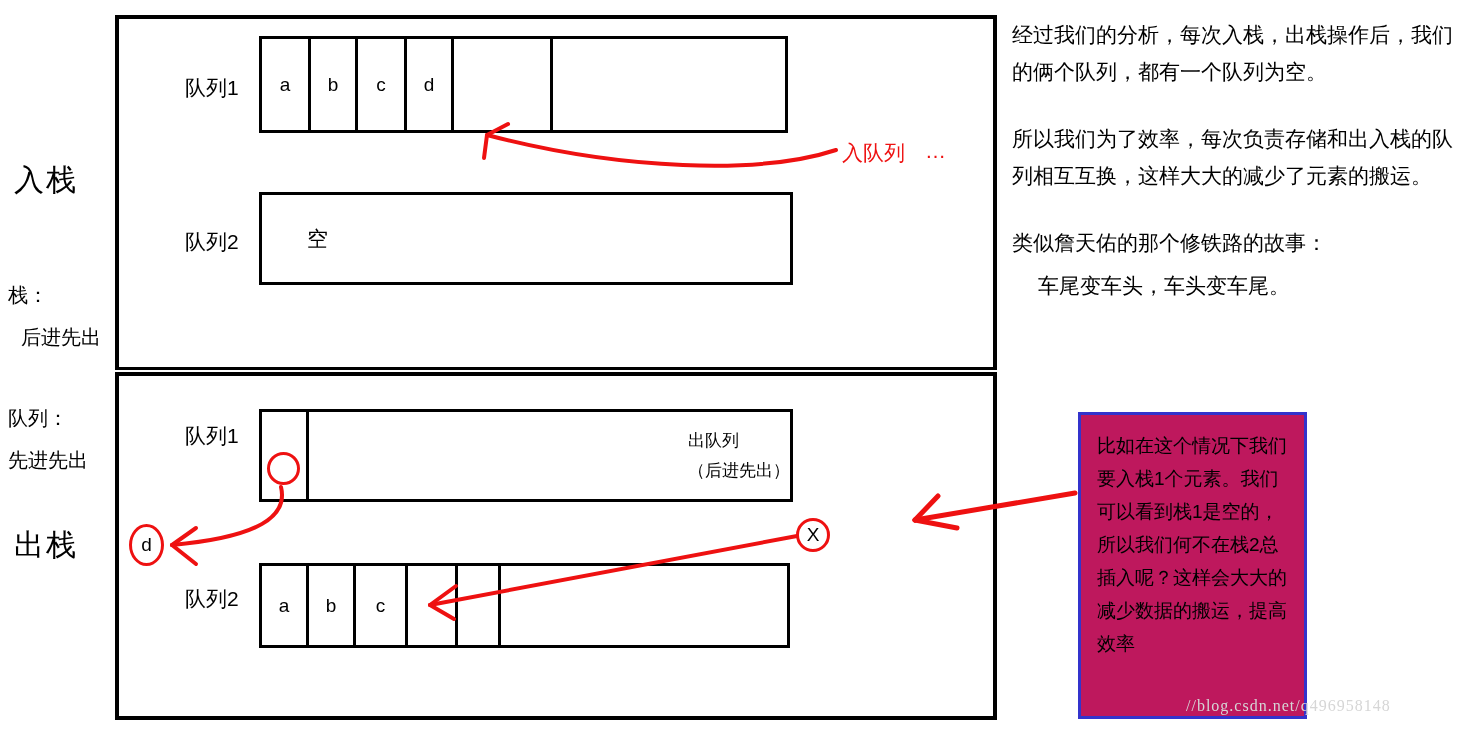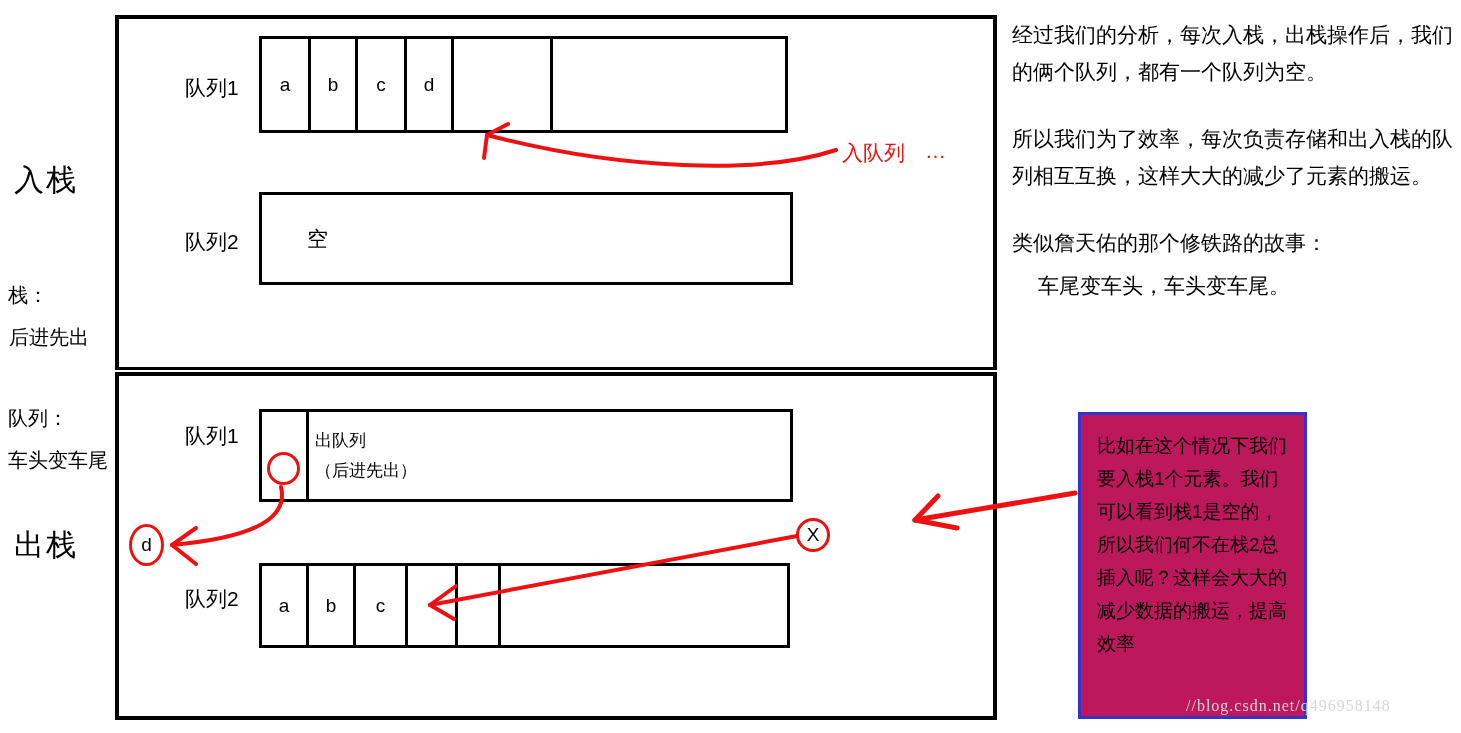--- a/index.html
+++ b/index.html
@@ -153,24 +153,24 @@
   }
 </style>
 </head>
 <body>
 
 <div id="canvas">
 
   <div class="abs lbl-big" style="left:14px; top:160px;">入栈</div>
 
   <div class="abs lbl-small" style="left:8px; top:280px;">栈：</div>
-  <div class="abs lbl-small" style="left:9px; top:322px;">后进先出</div>
+  <div class="abs lbl-small" style="left:21px; top:322px;">后进先出</div>
 
   <div class="abs lbl-small" style="left:8px; top:403px;">队列：</div>
-  <div class="abs lbl-small" style="left:8px; top:445px;">车头变车尾</div>
+  <div class="abs lbl-small" style="left:8px; top:445px;">先进先出</div>
 
   <div class="abs lbl-big" style="left:14px; top:525px;">出栈</div>
 
   <div class="abs" id="frame-top"></div>
 
   <div class="abs queue-label" style="left:185px; top:74px;">队列1</div>
 
   <div class="abs qbox" style="left:259px; top:36px; width:529px; height:97px;">
     <div class="cell" style="width:49px;">a</div>
     <div class="cell" style="width:47px;">b</div>
@@ -189,21 +189,21 @@
 
   <div class="abs red-anno" style="left:842px; top:139px;">入队列</div>
   <div class="abs dots" style="left:925px; top:139px;">…</div>
 
   <div class="abs" id="frame-bottom"></div>
 
   <div class="abs queue-label" style="left:185px; top:422px;">队列1</div>
 
   <div class="abs qbox" style="left:259px; top:409px; width:534px; height:93px;">
     <div class="cell" style="width:47px;"></div>
-    <div class="cell" style="flex:1; justify-content:flex-start; padding-left:6px;">
+    <div class="cell" style="flex:1; justify-content:flex-end; padding-left:6px;">
       <div class="two-line">
         <div>出队列</div>
         <div>（后进先出）</div>
       </div>
     </div>
   </div>
 
   <div class="abs queue-label" style="left:185px; top:585px;">队列2</div>
 
   <div class="abs qbox" style="left:259px; top:563px; width:531px; height:85px;">

